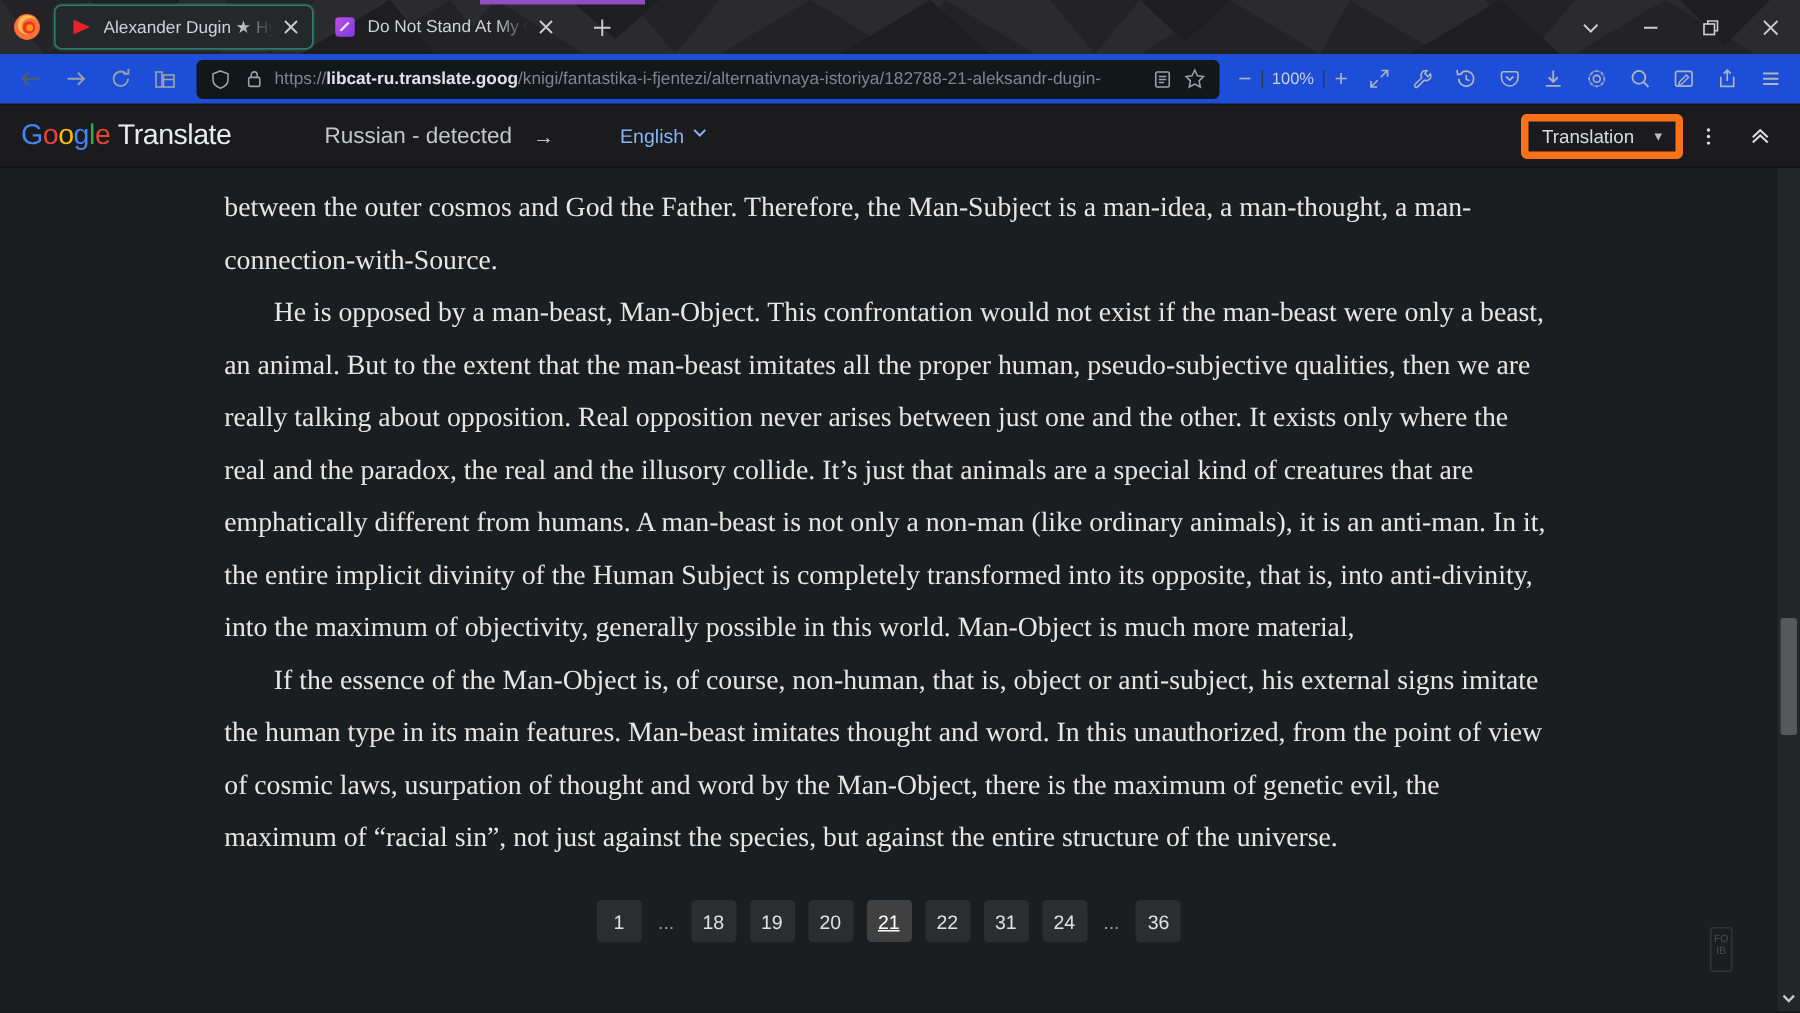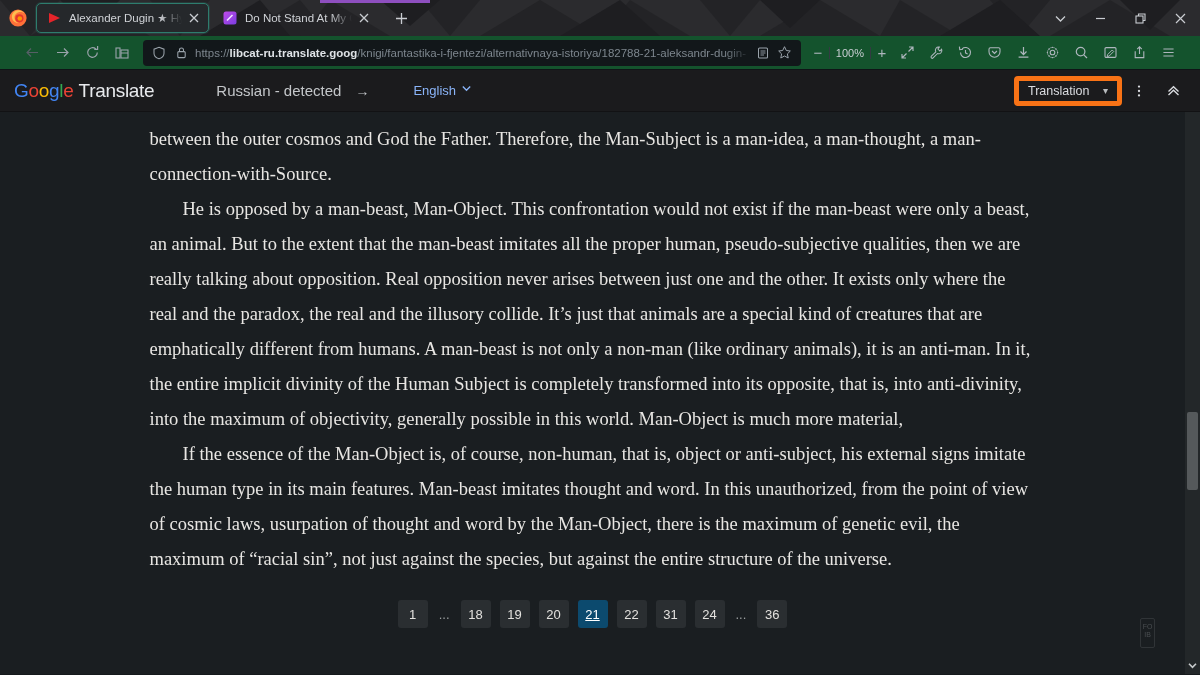--- a/index.html
+++ b/index.html
@@ -88,24 +88,24 @@
   .wbtn {
     width: 40px; height: 34px;
     display: flex; align-items: center; justify-content: center;
     color: #c9ccd1;
     flex: 0 0 auto;
   }
 
   
   .navbar {
     height: 34px;
-    background: #14532d;
+    background: #1d4ed8;
     display: flex;
     align-items: center;
-    padding: 0 17px;
+    padding: 0 5px;
     border-bottom: 1px solid #0f1417;
   }
   .nbtn {
     width: 30px; height: 28px;
     display: flex; align-items: center; justify-content: center;
     color: #9aa3ab;
     flex: 0 0 auto;
     border-radius: 4px;
   }
   .nbtn.disabled { color: #565f66; }
@@ -267,21 +267,21 @@
     min-width: 30px;
     height: 28px;
     padding: 0 7px;
     border-radius: 3px;
     background: #2a2e31;
     color: #e3e1de;
     font-family: "Liberation Sans", sans-serif;
     font-size: 13px;
     display: flex; align-items: center; justify-content: center;
   }
-  .pg.current { background: #0c4a6e; color: #ffffff; text-decoration: underline; }
+  .pg.current { background: #404040; color: #ffffff; text-decoration: underline; }
   .pg.gap {
     background: transparent;
     color: #9a9e9f;
     min-width: 14px;
     padding: 0 2px;
   }
   .corner-widget {
     position: absolute;
     right: 30px;
     bottom: 26px;

